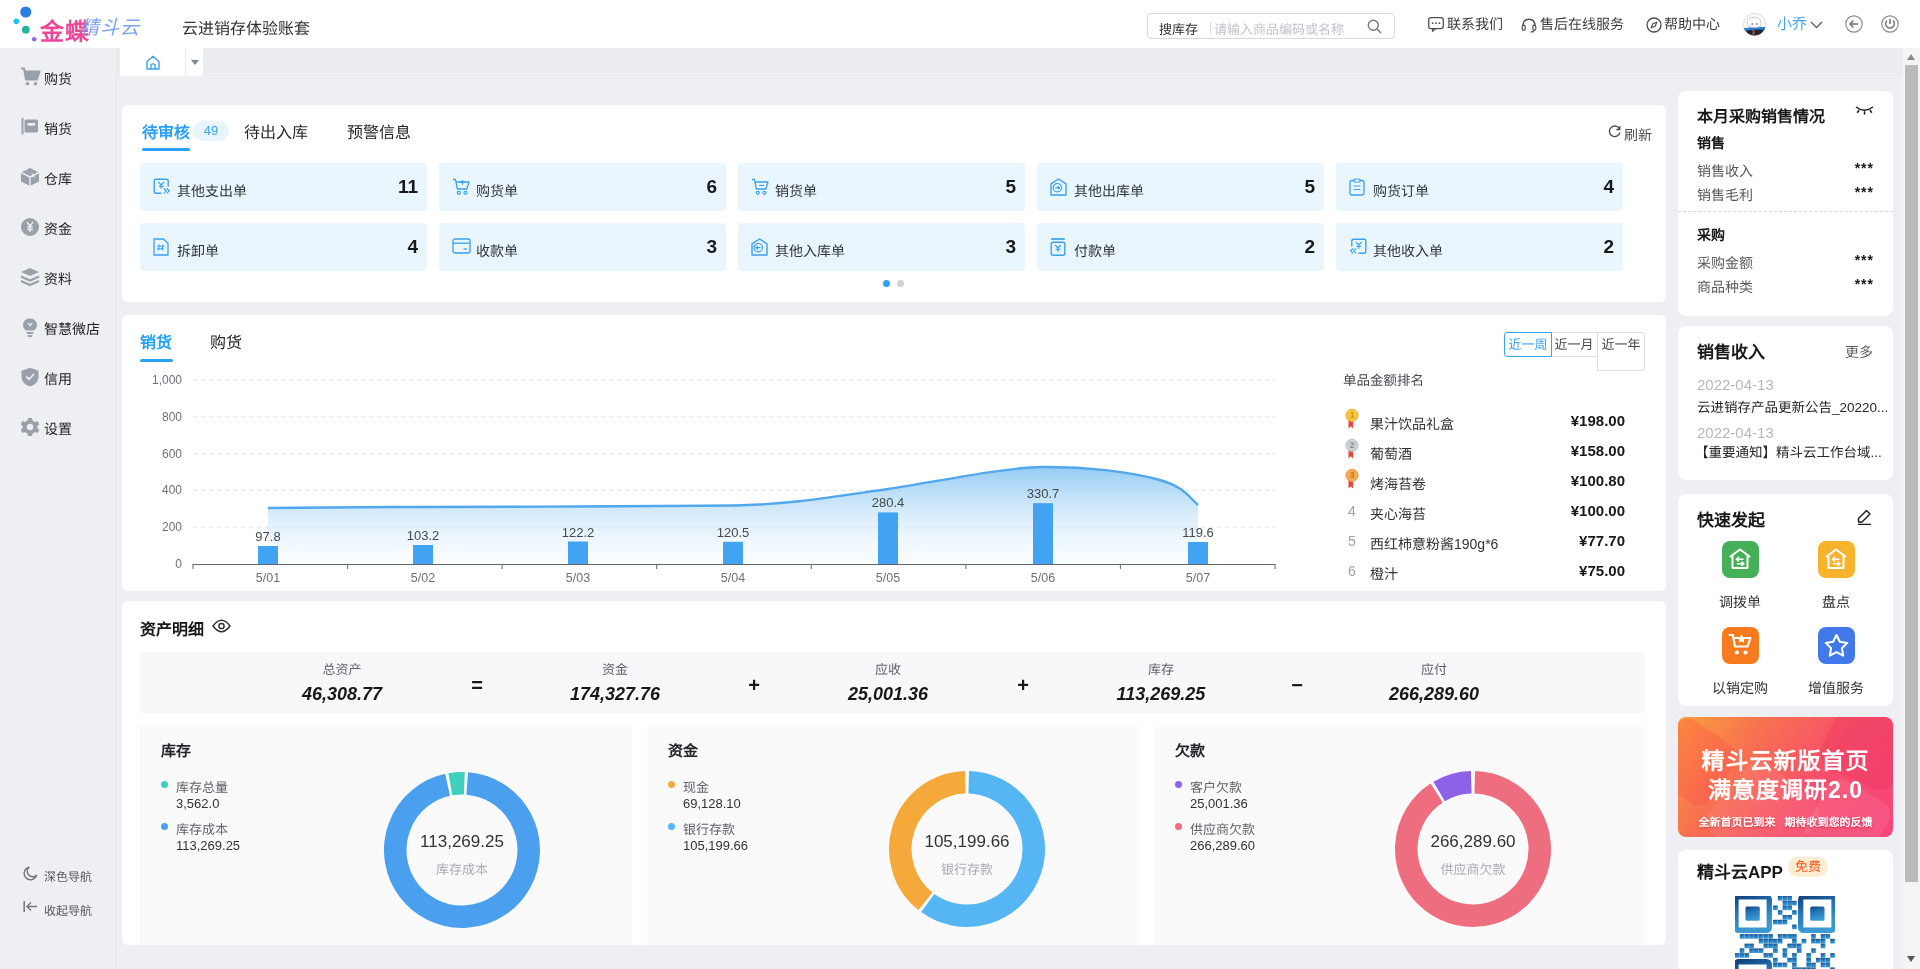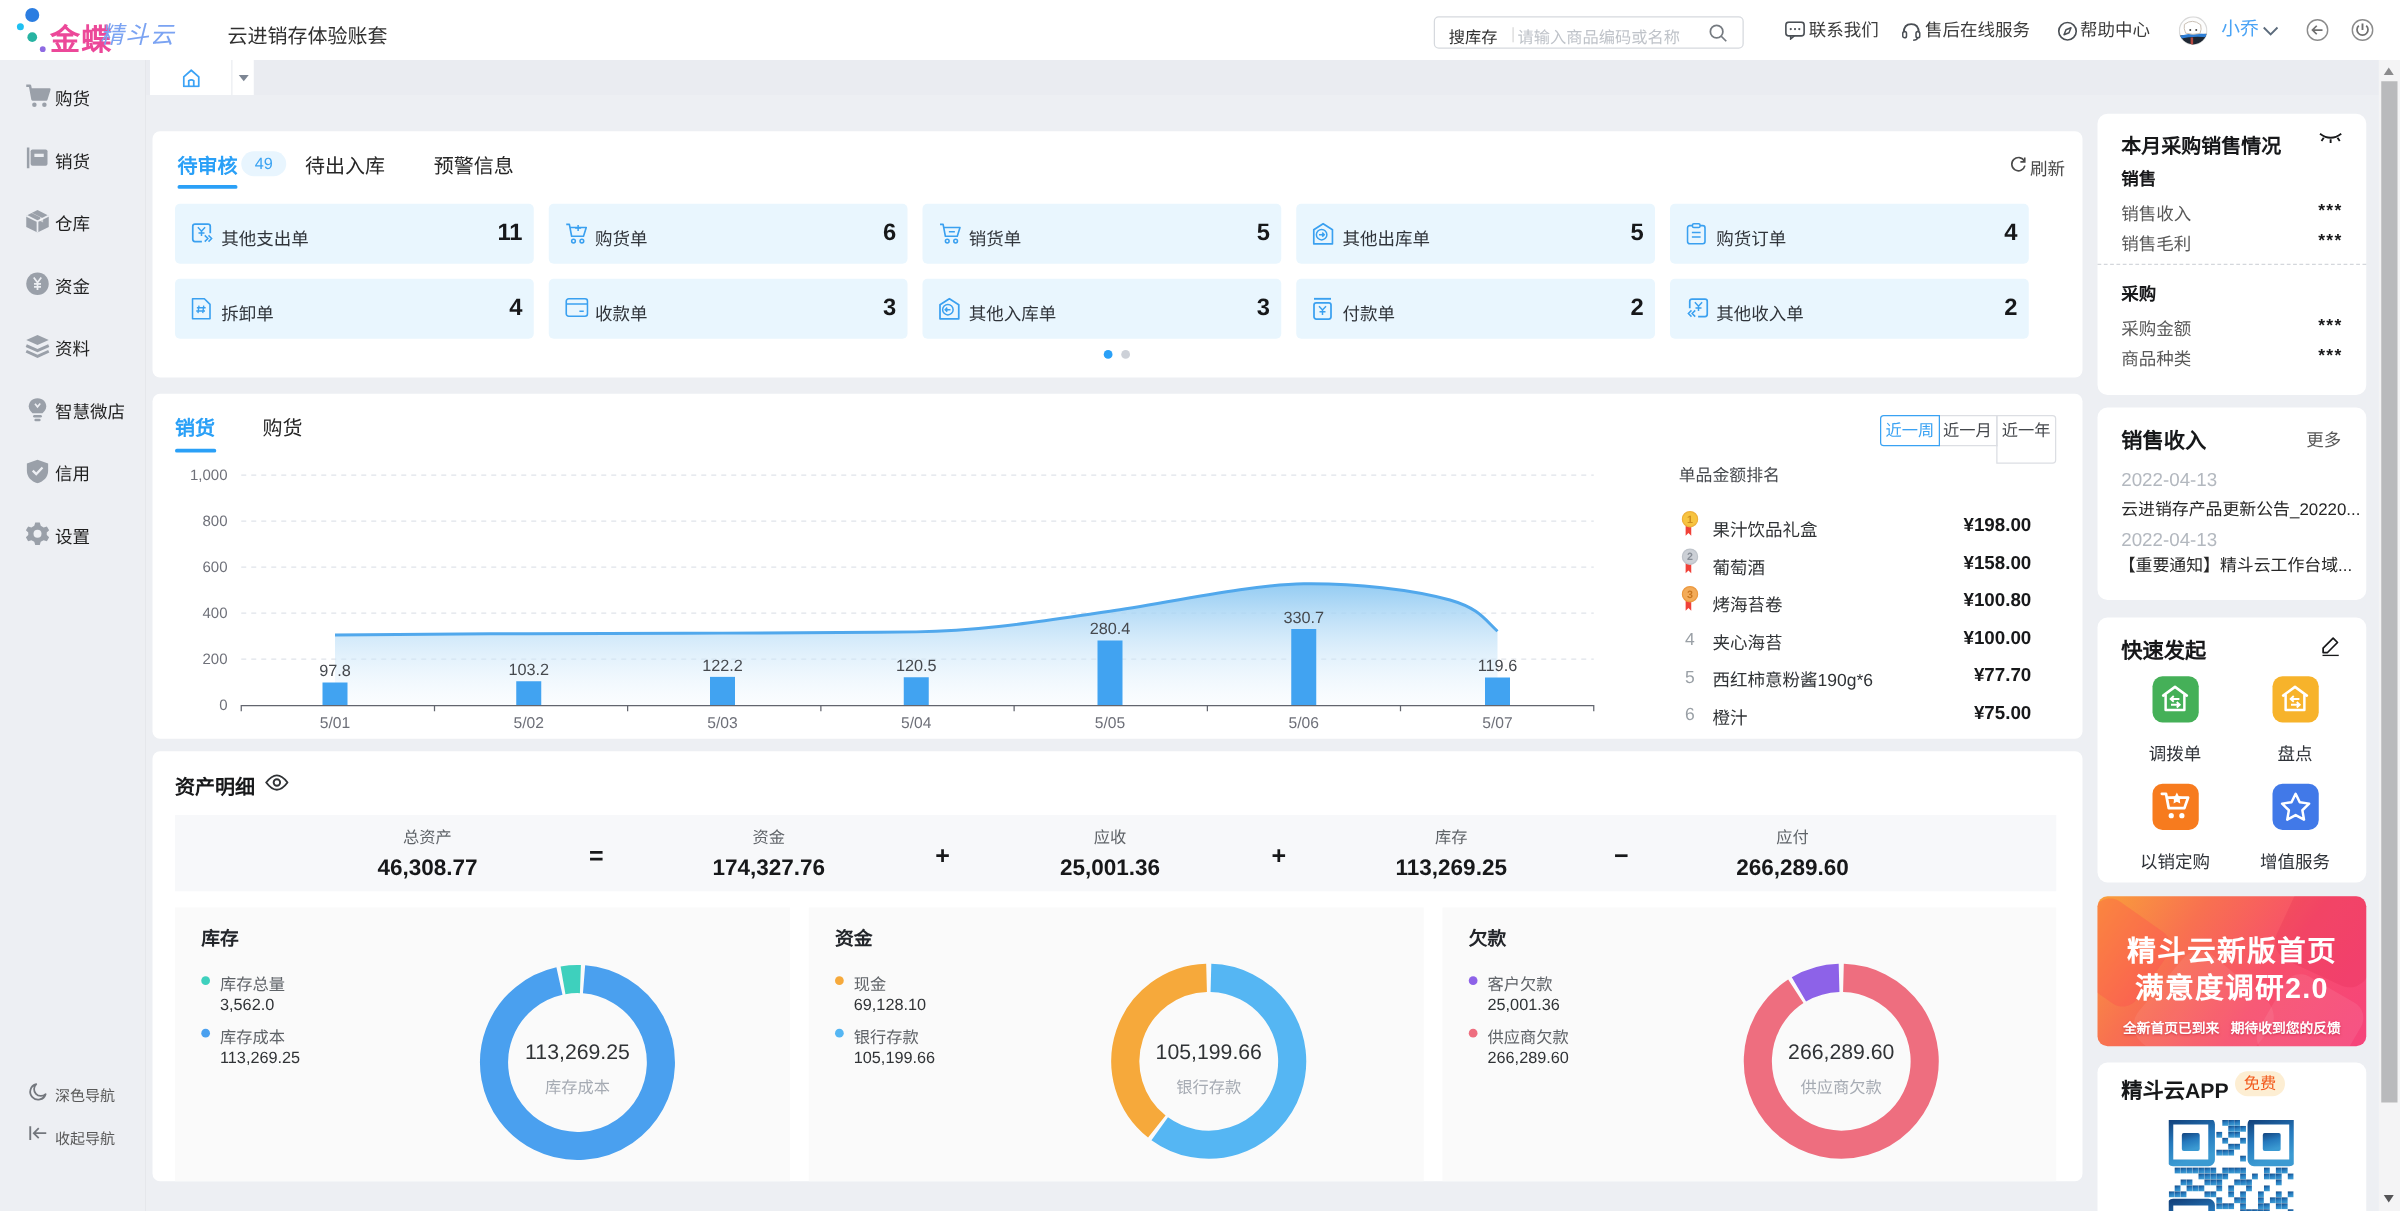--- a/index.html
+++ b/index.html
@@ -38,21 +38,21 @@
 .tabact { color:#2aa0f7; font-weight:bold; }
 
 .rk { position:absolute; left:1221px; width:282px; height:30px; }
 .rk .no { position:absolute; left:2px; top:8px; width:14px; text-align:center; font-size:14px; color:#9aa0a6; }
 .rk .nm { position:absolute; left:27px; top:8px; font-size:14px; color:#303336; }
 .rk .pr { position:absolute; right:0; top:7px; font-size:15px; font-weight:bold; color:#17181a; }
 .rk svg { position:absolute; left:2px; top:3px; }
 
 .fgroup { position:absolute; top:0; width:180px; text-align:center; }
 .fgroup .l { font-size:13px; color:#5f6368; }
-.fgroup .v { font-size:18px; font-weight:bold; color:#17181a; margin-top:6px; }
+.fgroup .v { font-size:18px; font-weight:bold; color:#17181a; margin-top:6px;font-style:italic; }
 .fop { position:absolute; top:22px; width:40px; text-align:center; font-size:20px; font-weight:bold; color:#17181a; }
 .panel { position:absolute; top:125px; height:219px; background:#fafafa; }
 .panel .pt { position:absolute; left:21px; top:13px; font-size:15px; font-weight:bold; color:#22252a; }
 .leg { position:absolute; left:21px; font-size:13px; }
 .leg .dot { position:absolute; left:0; top:4px; width:7px; height:7px; border-radius:50%; }
 .leg .lt { position:absolute; left:15px; top:0; color:#5f6368; white-space:nowrap; }
 .leg2 { position:absolute; left:36px; font-size:13px; color:#303336; white-space:nowrap; }
 .dctr { position:absolute; width:200px; text-align:center; }
 .dctr .v { font-size:17px; color:#303336; }
 .dctr .l { font-size:13px; color:#a6abb3; margin-top:7px; }

